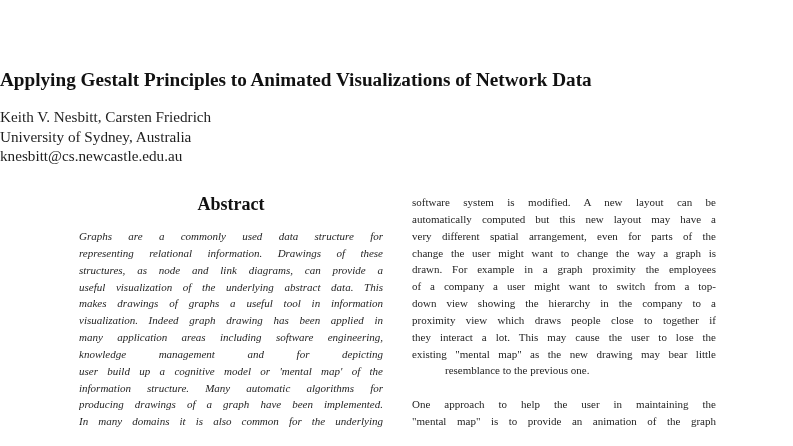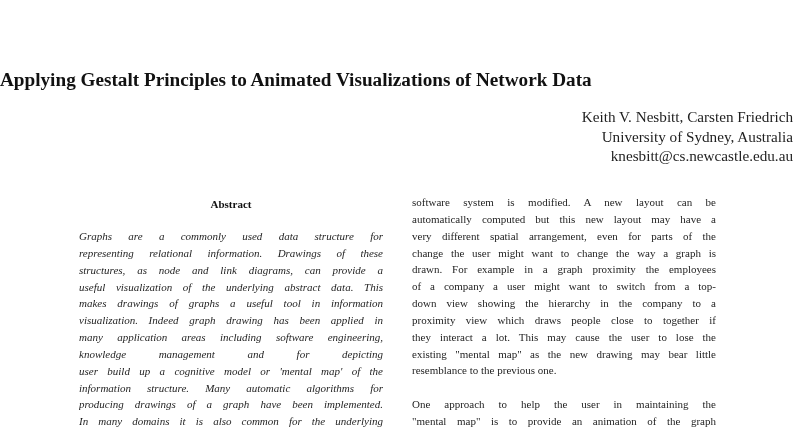--- a/index.html
+++ b/index.html
@@ -25,53 +25,54 @@
       font-size: 19.2px;
       line-height: 22px;
       color: #111;
       margin: 0;
     }
     .authors {
       position: absolute;
       left: 0;
       width: 793px;
       top: 107px;
-      text-align: right;
+      text-align: left;
       font-size: 15.2px;
       line-height: 19.5px;
     }
     .authors div { white-space: nowrap; }
     .authors .email { }
     .abstract-heading {
       position: absolute;
       left: 79px;
       width: 304px;
       top: 194px;
       text-align: center;
       font-weight: bold;
-      font-size: 11px;
+      font-size: 18px;
       line-height: 20px;
       margin: 0;
       color: #111;
     }
     .col {
       position: absolute;
       font-size: 11px;
       line-height: 16.85px;
     }
     .col .line {
       display: block;
       height: 16.85px;
       white-space: nowrap;
       text-align: justify;
       text-align-last: justify;
       overflow: hidden;
     }
     .col .line.last {
       text-align-last: left;
+      margin-left: 33px;
     }
     .col .line.blank { }
     .col-left {
       left: 79px;
       width: 304px;
       top: 228px;
       font-style: italic;
     }
     .col-right {
       left: 412px;

